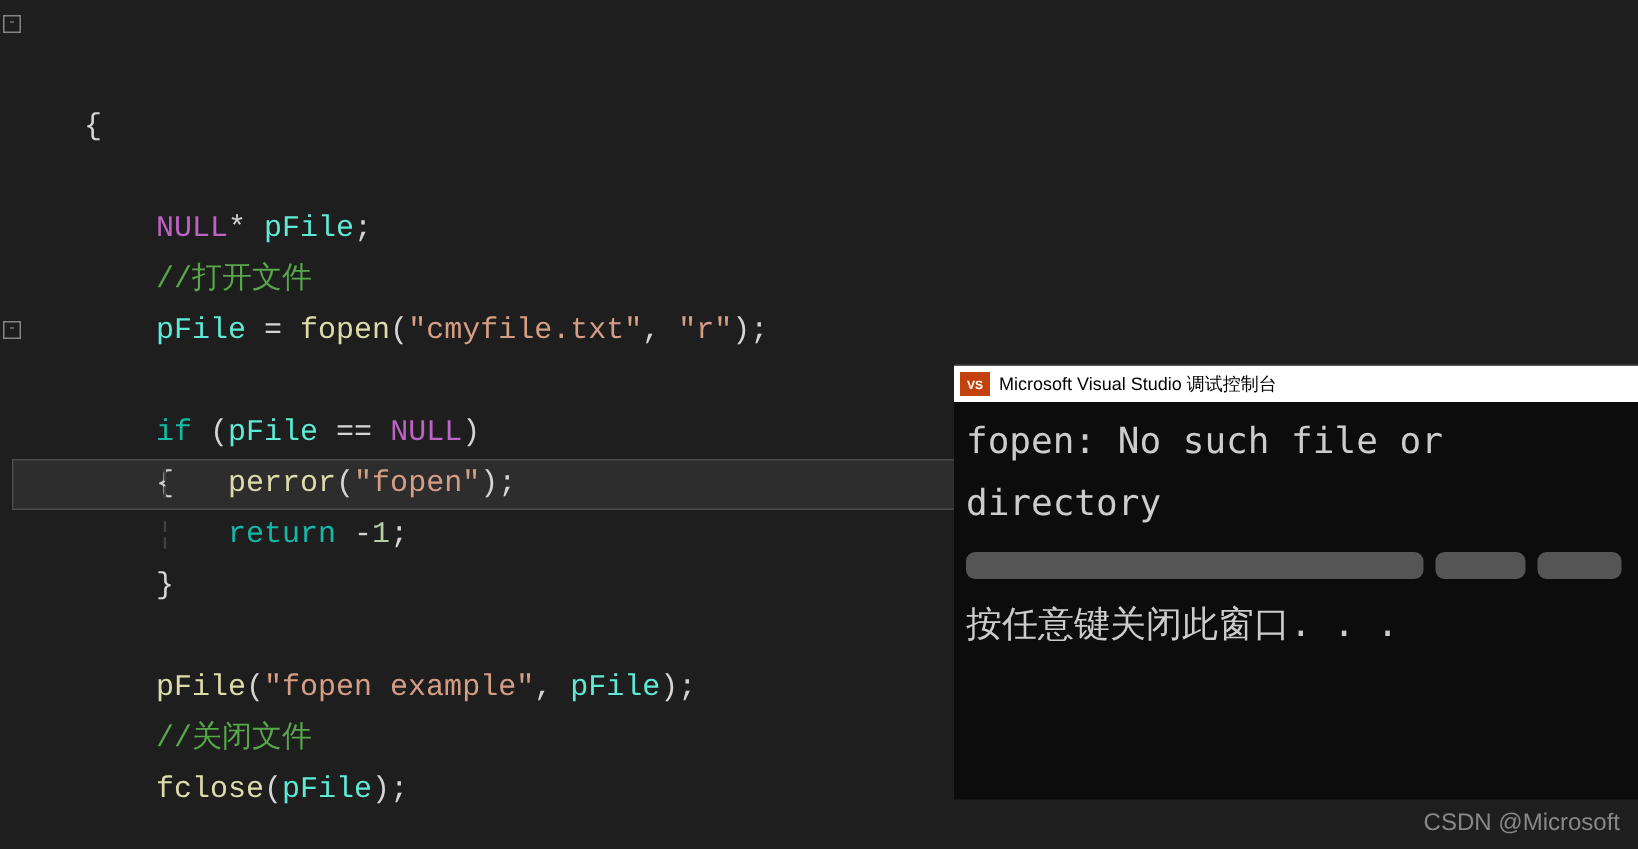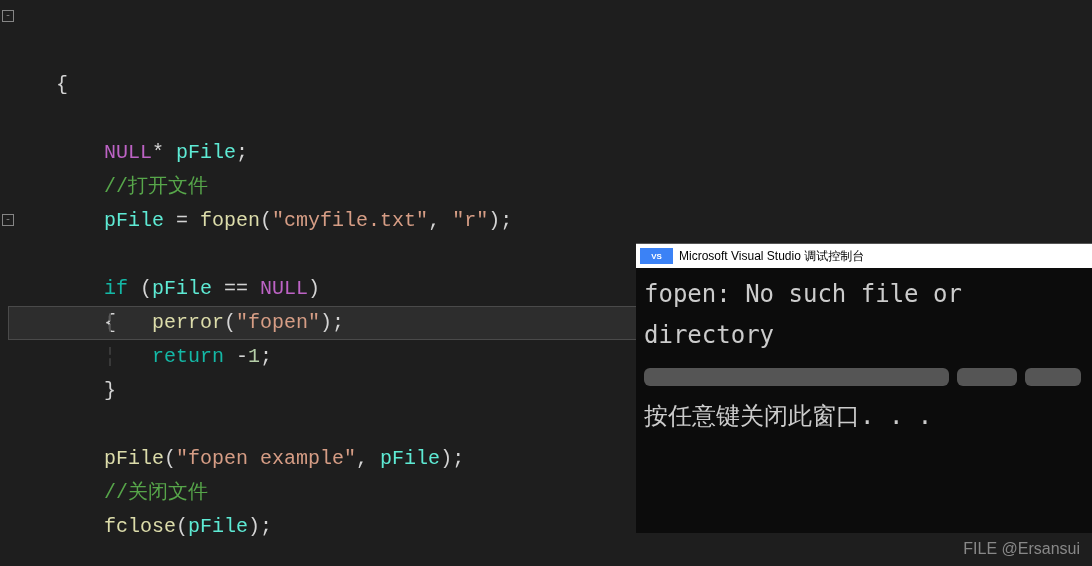--- a/index.html
+++ b/index.html
@@ -80,23 +80,23 @@
       height: 24px;
       background: #ffffff;
       display: flex;
       align-items: center;
       padding: 0 4px;
       font-family: 'Microsoft YaHei', 'Segoe UI', sans-serif;
       font-size: 12px;
       color: #000;
     }
     .console-icon {
-      width: 33px;
+      width: 20px;
       height: 16px;
-      background: #3b82f6;
+      background: #c2410c;
       margin-right: 6px;
       display: flex;
       align-items: center;
       justify-content: center;
       color: white;
       font-size: 8px;
       font-weight: bold;
     }
     .console-body {
       padding: 6px 8px;
@@ -185,13 +185,13 @@
   </div>
   <div class="console-body">
     <div>fopen: No such file or directory</div>
     <div>
       <span class="redacted redacted1"></span><span class="redacted redacted2"></span><span class="redacted redacted3"></span>
     </div>
     <div>按任意键关闭此窗口. . .</div>
   </div>
 </div>
 
-<div class="watermark">FILE @Ersansui</div>
+<div class="watermark">CSDN @Microsoft</div>
 
 </body></html>

